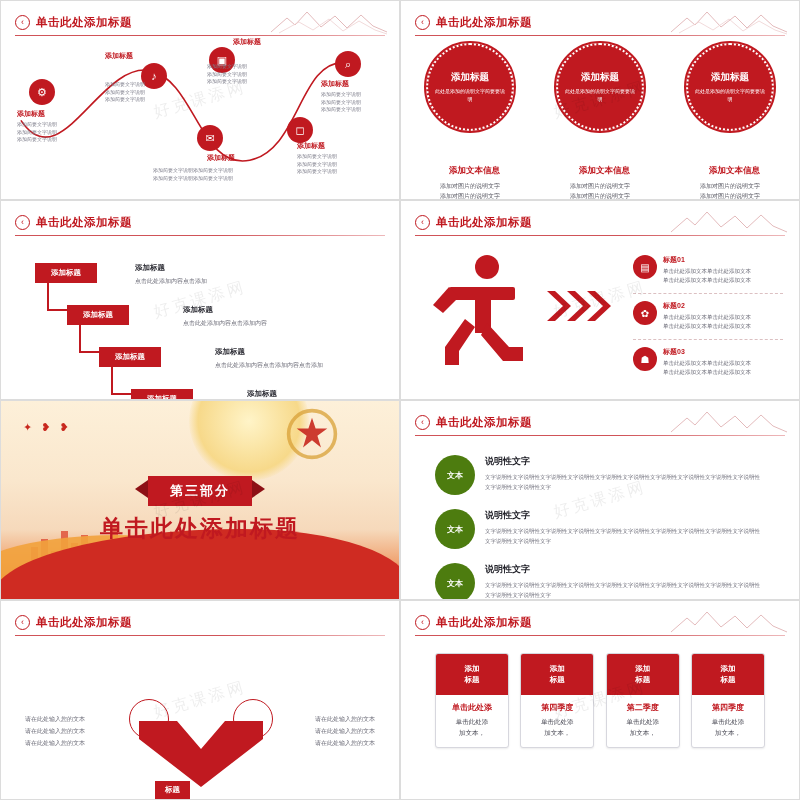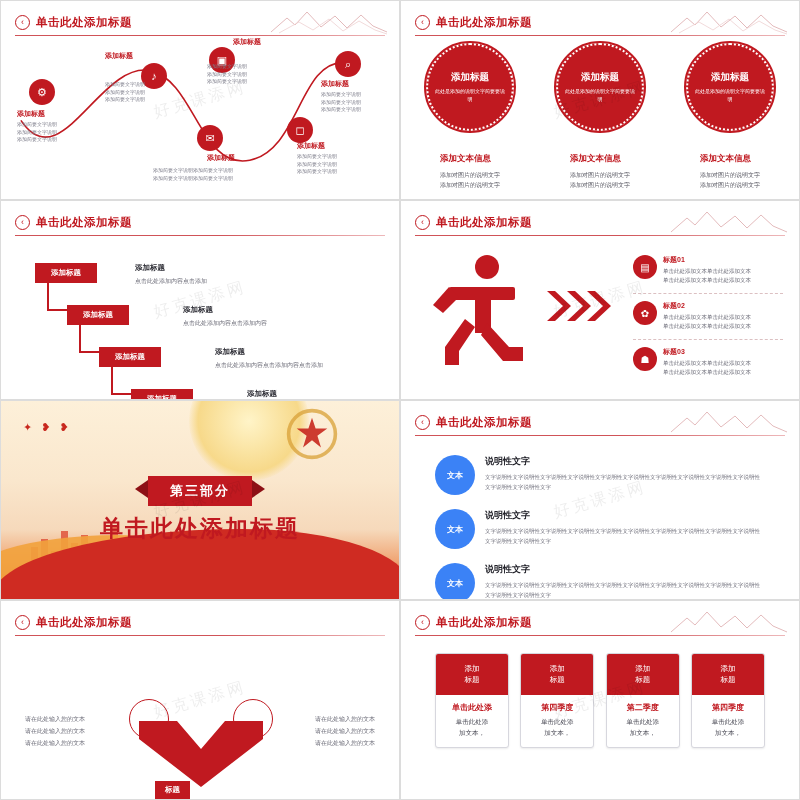--- a/index.html
+++ b/index.html
@@ -75,21 +75,21 @@
   .s2-circle {
     width: 88px; height: 88px; border-radius: 50%;
     background: #c01920; color: #fff;
     border: 2px dotted #ffffff;
     outline: 2px solid #c01920;
     display: flex; flex-direction: column; align-items: center; justify-content: center;
     text-align: center; padding: 6px;
   }
   .s2-circle .t { font-size: 9.5px; font-weight: bold; margin-bottom: 4px; }
   .s2-circle .d { font-size: 5px; line-height: 1.5; }
-  .s2-sub { margin-top: 22px; text-align: left; }
+  .s2-sub { margin-top: 34px; text-align: right; font-family: Liberation Mono, monospace; }
   .s2-sub .h { font-size: 8.5px; color: #c01920; font-weight: bold; }
   .s2-sub .p { font-size: 6px; color: #55555f; margin-top: 5px; line-height: 1.7; }
   
   .s3-tag {
     position: absolute; background: #c01920; color: #fff;
     font-size: 7.5px; font-weight: bold;
     padding: 5px 0; width: 62px; text-align: center;
   }
   .s3-h { position: absolute; font-size: 7.5px; font-weight: bold; color: #2b2b33; }
   .s3-p { position: absolute; font-size: 6px; color: #6c6c78; }
@@ -127,21 +127,21 @@
   .s5 .ribbon::before { left: -13px; border-right: 13px solid #8d1015; }
   .s5 .ribbon::after { right: -13px; border-left: 13px solid #8d1015; }
   .s5 .maintitle {
     position: absolute; left: 0; right: 0; top: 112px; text-align: center;
     font-size: 23px; font-weight: bold; color: #c01920; letter-spacing: 2px;
   }
   
   .s6-item { position: absolute; display: flex; gap: 10px; align-items: flex-start; }
   .s6-circle {
     width: 40px; height: 40px; border-radius: 50%;
-    background: #3b82f6; color: #fff;
+    background: #4d7c0f; color: #fff;
     display: flex; align-items: center; justify-content: center;
     font-size: 8px; font-weight: bold; flex: none;
   }
   .s6-h { font-size: 9px; font-weight: bold; color: #1f1f27; }
   .s6-p { font-size: 5.5px; color: #6c6c78; line-height: 1.9; margin-top: 4px; width: 280px; }
   
   .s7-side { position: absolute; font-size: 6px; color: #6c6c78; line-height: 2; }
   .s7-circ {
     position: absolute; width: 40px; height: 40px; border-radius: 50%;
     border: 1.2px solid #c01920;
@@ -150,21 +150,21 @@
     position: absolute; background: #c01920; color: #fff;
     font-size: 7.5px; font-weight: bold; padding: 4px 10px;
   }
   
   .s8-row { position: absolute; left: 34px; right: 34px; top: 52px; display: flex; justify-content: space-between; }
   .s8-card {
     width: 74px; border: 1px solid #d7d7de; border-radius: 3px;
     background: #fff; overflow: hidden; text-align: center;
     box-shadow: 0 1px 2px rgba(0,0,0,.08);
   }
-  .s8-top { background: #c01920; color: #fff; font-size: 7.5px; font-weight: normal; padding: 9px 4px; line-height: 1.5; }
+  .s8-top { background: #c01920; color: #fff; font-size: 7.5px; font-weight: bold; padding: 9px 4px; line-height: 1.5; }
   .s8-q { font-size: 8px; font-weight: bold; color: #c01920; padding: 7px 0 3px; }
   .s8-b { font-size: 6.5px; color: #4a4a55; line-height: 1.7; padding: 0 4px 9px; }
 </style>
 </head>
 <body>
 
 <div class="grid">
 
   <div class="slide s1">
     <div class="hdr">

